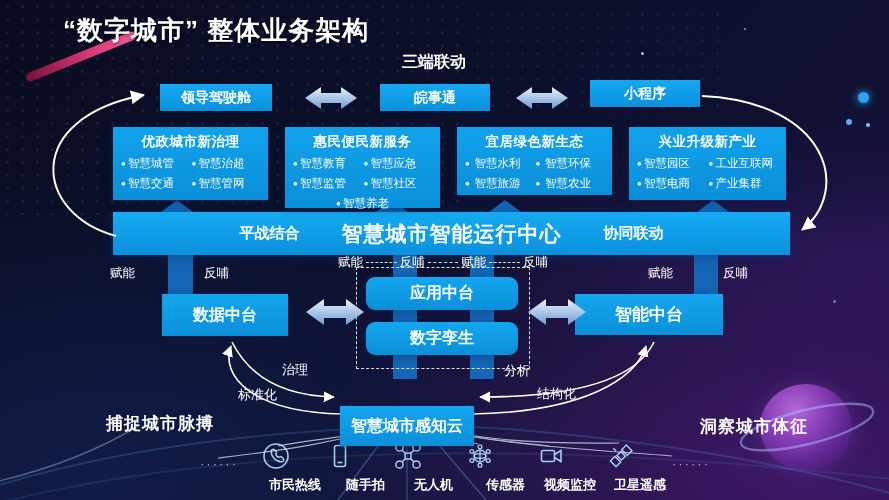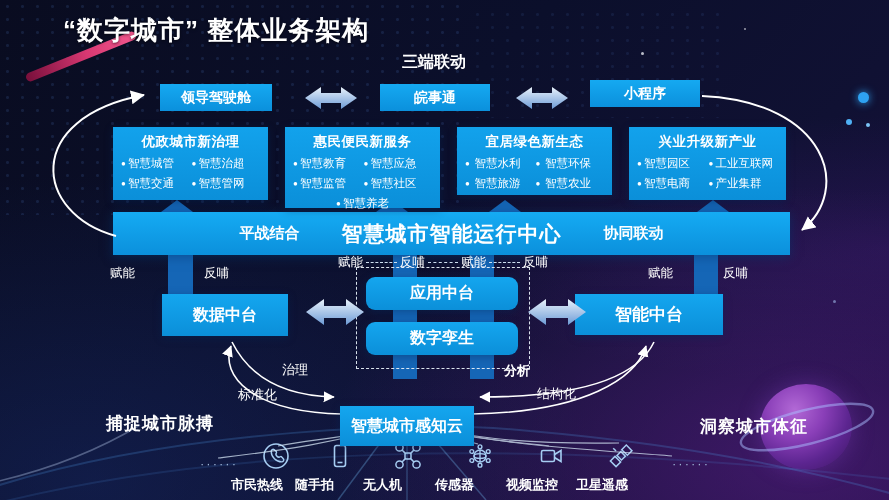--- a/index.html
+++ b/index.html
@@ -61,21 +61,21 @@
     display:flex;align-items:center;justify-content:center;font-weight:bold;
     box-shadow:0 2px 8px rgba(0,40,90,.4);
   }
   .rounded{border-radius:9px;z-index:5;font-size:16px;}
   .proclbl{font-size:13px;z-index:6;white-space:nowrap;}
   .cloud{
     left:340px;top:378px;width:134px;height:40px;font-size:16px;z-index:6;margin-top:28px;
   }
   .caption{font-size:17px;font-weight:bold;z-index:6;letter-spacing:1px;}
   .ellipsis{font-size:13px;color:#9db4d4;letter-spacing:2px;z-index:5;}
-  .source{top:439px;width:90px;text-align:left;z-index:5;}
+  .source{top:439px;width:90px;text-align:right;z-index:5;}
   .source svg{display:block;margin:0 auto;}
   .source .slabel{font-size:13px;font-weight:bold;margin-top:3px;white-space:nowrap;}
   .planet{
     left:760px;top:384px;width:92px;height:86px;border-radius:50%;z-index:1;
     background:radial-gradient(circle at 38% 30%, #b269d6 0%, #8a3fb8 35%, #5c2590 65%, #3a1560 100%);
     box-shadow:0 0 22px rgba(120,60,180,.45);
   }
   .star{border-radius:50%;z-index:2;}
   svg.overlay{position:absolute;left:0;top:0;z-index:5;pointer-events:none;}
   svg.underlay{position:absolute;left:0;top:0;z-index:1;pointer-events:none;}
@@ -183,21 +183,21 @@
   <div class="abs flowlbl" style="left:723px;top:265px;">反哺</div>
 
   <div class="abs dashedbox"></div>
   <div class="abs midbox" style="left:162px;top:294px;width:126px;height:42px;font-size:16px;z-index:4;">数据中台</div>
   <div class="abs midbox rounded" style="left:366px;top:277px;width:152px;height:33px;">应用中台</div>
   <div class="abs midbox rounded" style="left:366px;top:322px;width:152px;height:33px;">数字孪生</div>
   <div class="abs midbox" style="left:575px;top:294px;width:148px;height:41px;font-size:17px;z-index:4;">智能中台</div>
 
   <div class="abs proclbl" style="left:282px;top:361px;">治理</div>
   <div class="abs proclbl" style="left:238px;top:386px;">标准化</div>
-  <div class="abs proclbl" style="left:504px;top:362px;font-weight:bold;">分析</div>
+  <div class="abs proclbl" style="left:504px;top:362px;">分析</div>
   <div class="abs proclbl" style="left:537px;top:385px;">结构化</div>
 
   <div class="abs midbox cloud">智慧城市感知云</div>
 
   <div class="abs caption" style="left:106px;top:412px;">捕捉城市脉搏</div>
   <div class="abs caption" style="left:700px;top:415px;">洞察城市体征</div>
   <div class="abs ellipsis" style="left:200px;top:456px;">······</div>
   <div class="abs ellipsis" style="left:672px;top:456px;">······</div>
 
   <div class="abs source" style="left:231px;">

